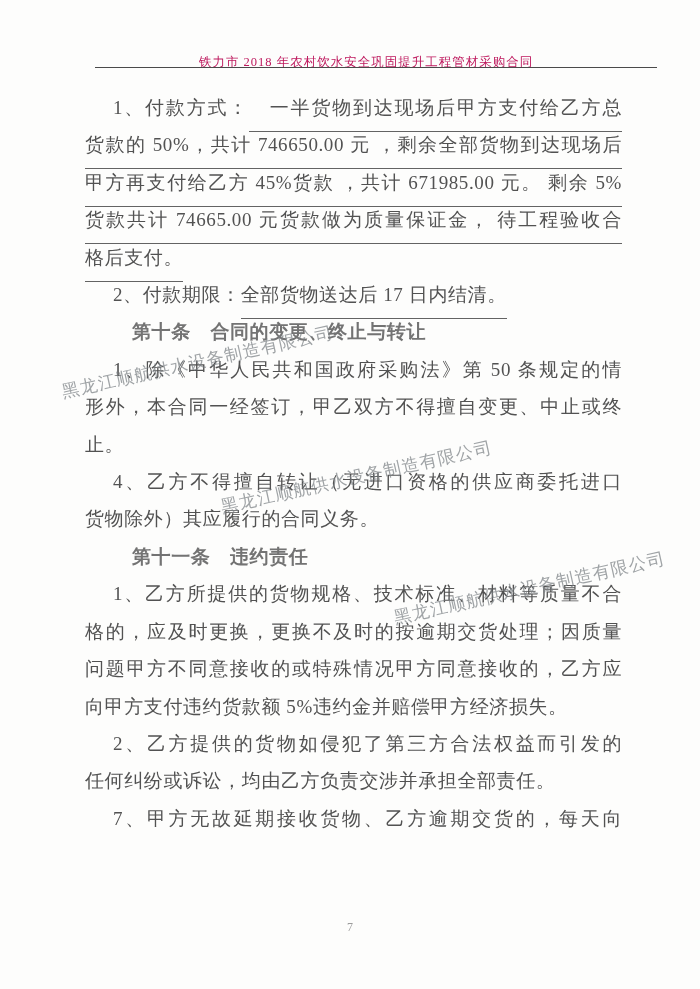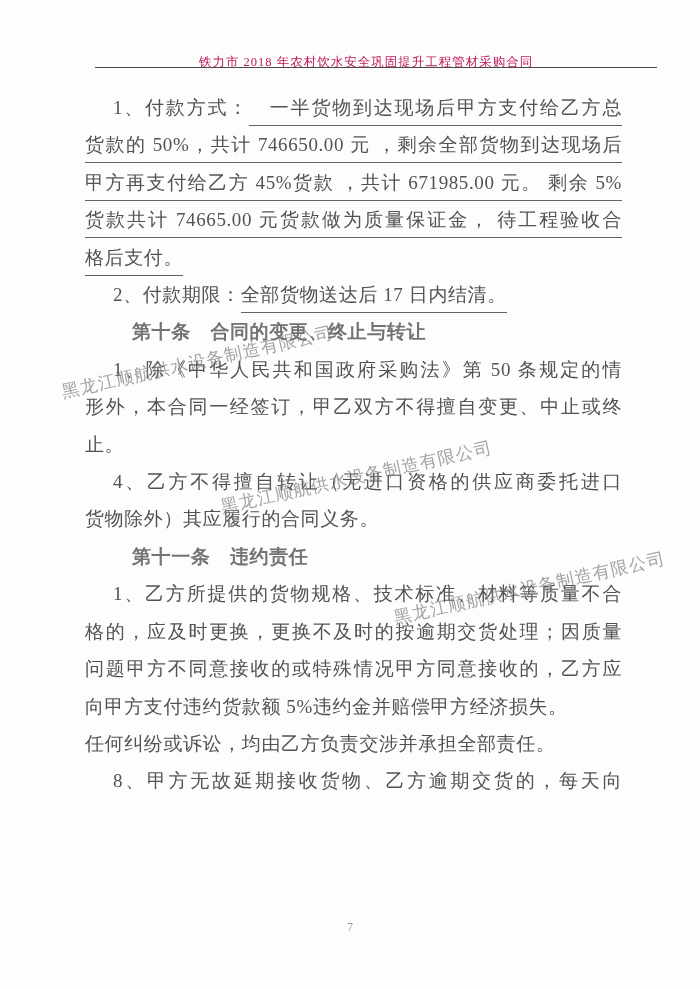--- a/index.html
+++ b/index.html
@@ -31,21 +31,21 @@
   }
   .line {
     line-height: 37.4px;
     letter-spacing: 0.6px;
     min-height: 37.4px;
   }
   .line.justify { text-align: justify; text-align-last: justify; }
   .line.indent-item    { text-indent: 28px; }
   .line.indent-heading { text-indent: 47px; }
   .line.bold { font-weight: bold; color: #737373; }
-  .seg-u { border-bottom: 1.5px solid #636363; padding-bottom: 7px; }
+  .seg-u { border-bottom: 1.5px solid #636363; padding-bottom: 13px; }
 
   
   .wm {
     position: absolute;
     font-family: "Liberation Sans", "DejaVu Sans", sans-serif;
     font-size: 17.5px; letter-spacing: 1px;
     color: rgba(122, 127, 132, 0.72);
     transform: rotate(-12.5deg);
     transform-origin: 0 50%;
     white-space: nowrap;
@@ -82,22 +82,23 @@
       <div class="line justify indent-item"><span>1、除《中华人民共和国政府采购法》第 50 条规定的情</span></div>
       <div class="line justify"><span>形外，本合同一经签订，甲乙双方不得擅自变更、中止或终</span></div>
       <div class="line"><span>止。</span></div>
       <div class="line justify indent-item"><span>4、乙方不得擅自转让（无进口资格的供应商委托进口</span></div>
       <div class="line"><span>货物除外）其应履行的合同义务。</span></div>
       <div class="line bold indent-heading"><span>第十一条　违约责任</span></div>
       <div class="line justify indent-item"><span>1、乙方所提供的货物规格、技术标准、材料等质量不合</span></div>
       <div class="line justify"><span>格的，应及时更换，更换不及时的按逾期交货处理；因质量</span></div>
       <div class="line justify"><span>问题甲方不同意接收的或特殊情况甲方同意接收的，乙方应</span></div>
       <div class="line"><span>向甲方支付违约货款额 5%违约金并赔偿甲方经济损失。</span></div>
+      <div class="line justify indent-item"><span>2、乙方提供的货物如侵犯了第三方合法权益而引发的</span></div>
       <div class="line"><span>任何纠纷或诉讼，均由乙方负责交涉并承担全部责任。</span></div>
-      <div class="line justify indent-item"><span>8、甲方无故延期接收货物、乙方逾期交货的，每天向</span></div>
+      <div class="line justify indent-item"><span>7、甲方无故延期接收货物、乙方逾期交货的，每天向</span></div>
     </div>
 
   <div class="wm wm1">黑龙江顺航供水设备制造有限公司</div>
   <div class="wm wm2">黑龙江顺航供水设备制造有限公司</div>
   <div class="wm wm3">黑龙江顺航供水设备制造有限公司</div>
 
   <div class="footer-page">7</div>
 
 </div>
 

